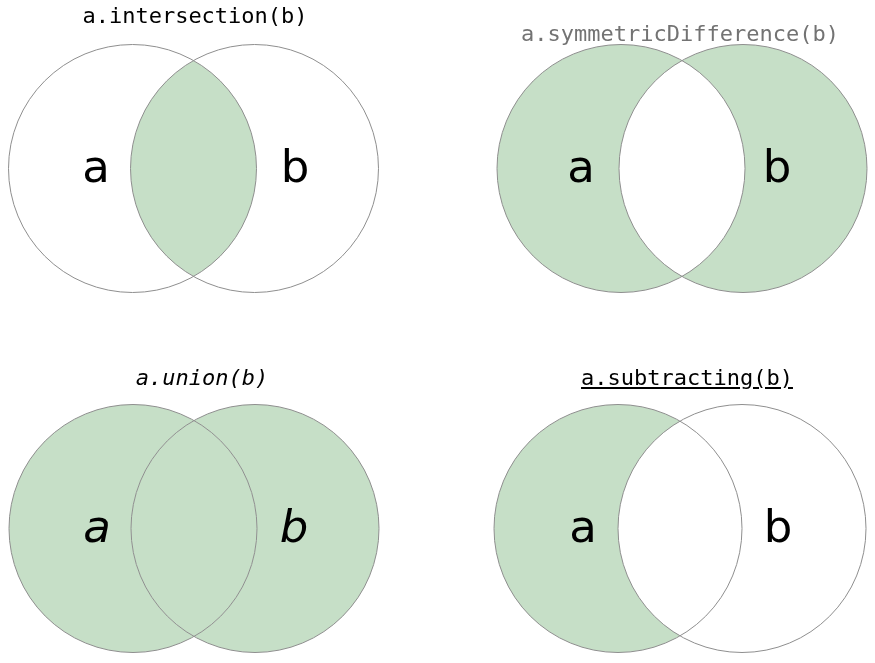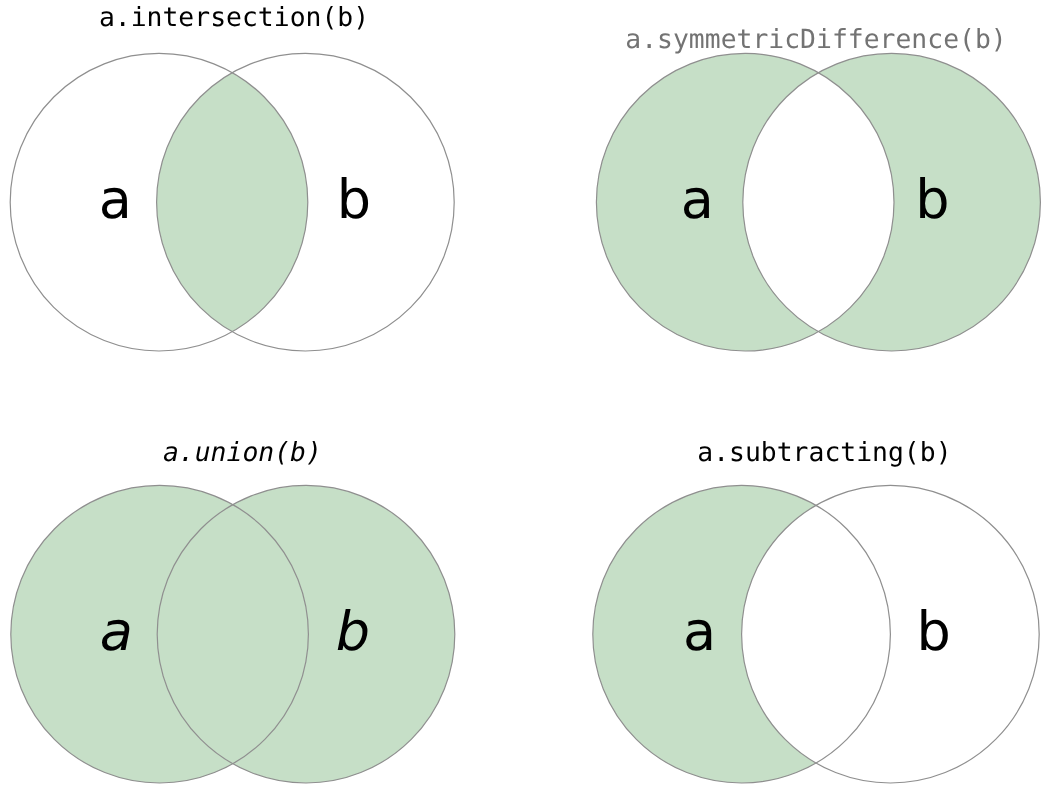--- a/index.html
+++ b/index.html
@@ -114,21 +114,21 @@
     <circle cx="255" cy="197.5" r="124" mask="url(#maskNotA2)" fill="#c6dfc7"></circle>
     <circle cx="255" cy="197.5" r="124" clip-path="url(#clipA2)" fill="#c6dfc7"></circle>
     <circle class="outline" cx="133" cy="197.5" r="124" stroke="#8f8f8f"></circle>
     <circle class="outline" cx="255" cy="197.5" r="124" stroke="#8f8f8f"></circle>
     <text class="set-label" x="97" y="210.5" text-anchor="middle" fill="#000000">a</text>
     <text class="set-label" x="294" y="210.5" text-anchor="middle" fill="#000000">b</text>
   </svg>
 </figure>
 
 <figure class="quadrant" style="left:437px; top:331px; width:438px; height:332px;">
-  <div class="diagram-title" style="left: 250px; top: 37px; color: rgb(0, 0, 0);">a.subtracting(b)</div>
+  <div class="diagram-title" style="left: 250px; top: 37px; color: rgb(0, 0, 0); text-decoration: underline;">a.subtracting(b)</div>
   <svg class="venn-svg" width="438" height="332" viewBox="0 0 438 332">
     <defs>
       <clipPath id="clipA3">
           <circle cx="181" cy="197.5" r="124"></circle>
         </clipPath>
       <mask id="maskNotB3" maskUnits="userSpaceOnUse" x="0" y="0" width="438" height="332">
         <rect x="0" y="0" width="438" height="332" fill="#fff"></rect>
         <circle cx="305" cy="197.5" r="124" fill="#000"></circle>
       </mask>
       <mask id="maskNotA3" maskUnits="userSpaceOnUse" x="0" y="0" width="438" height="332">

